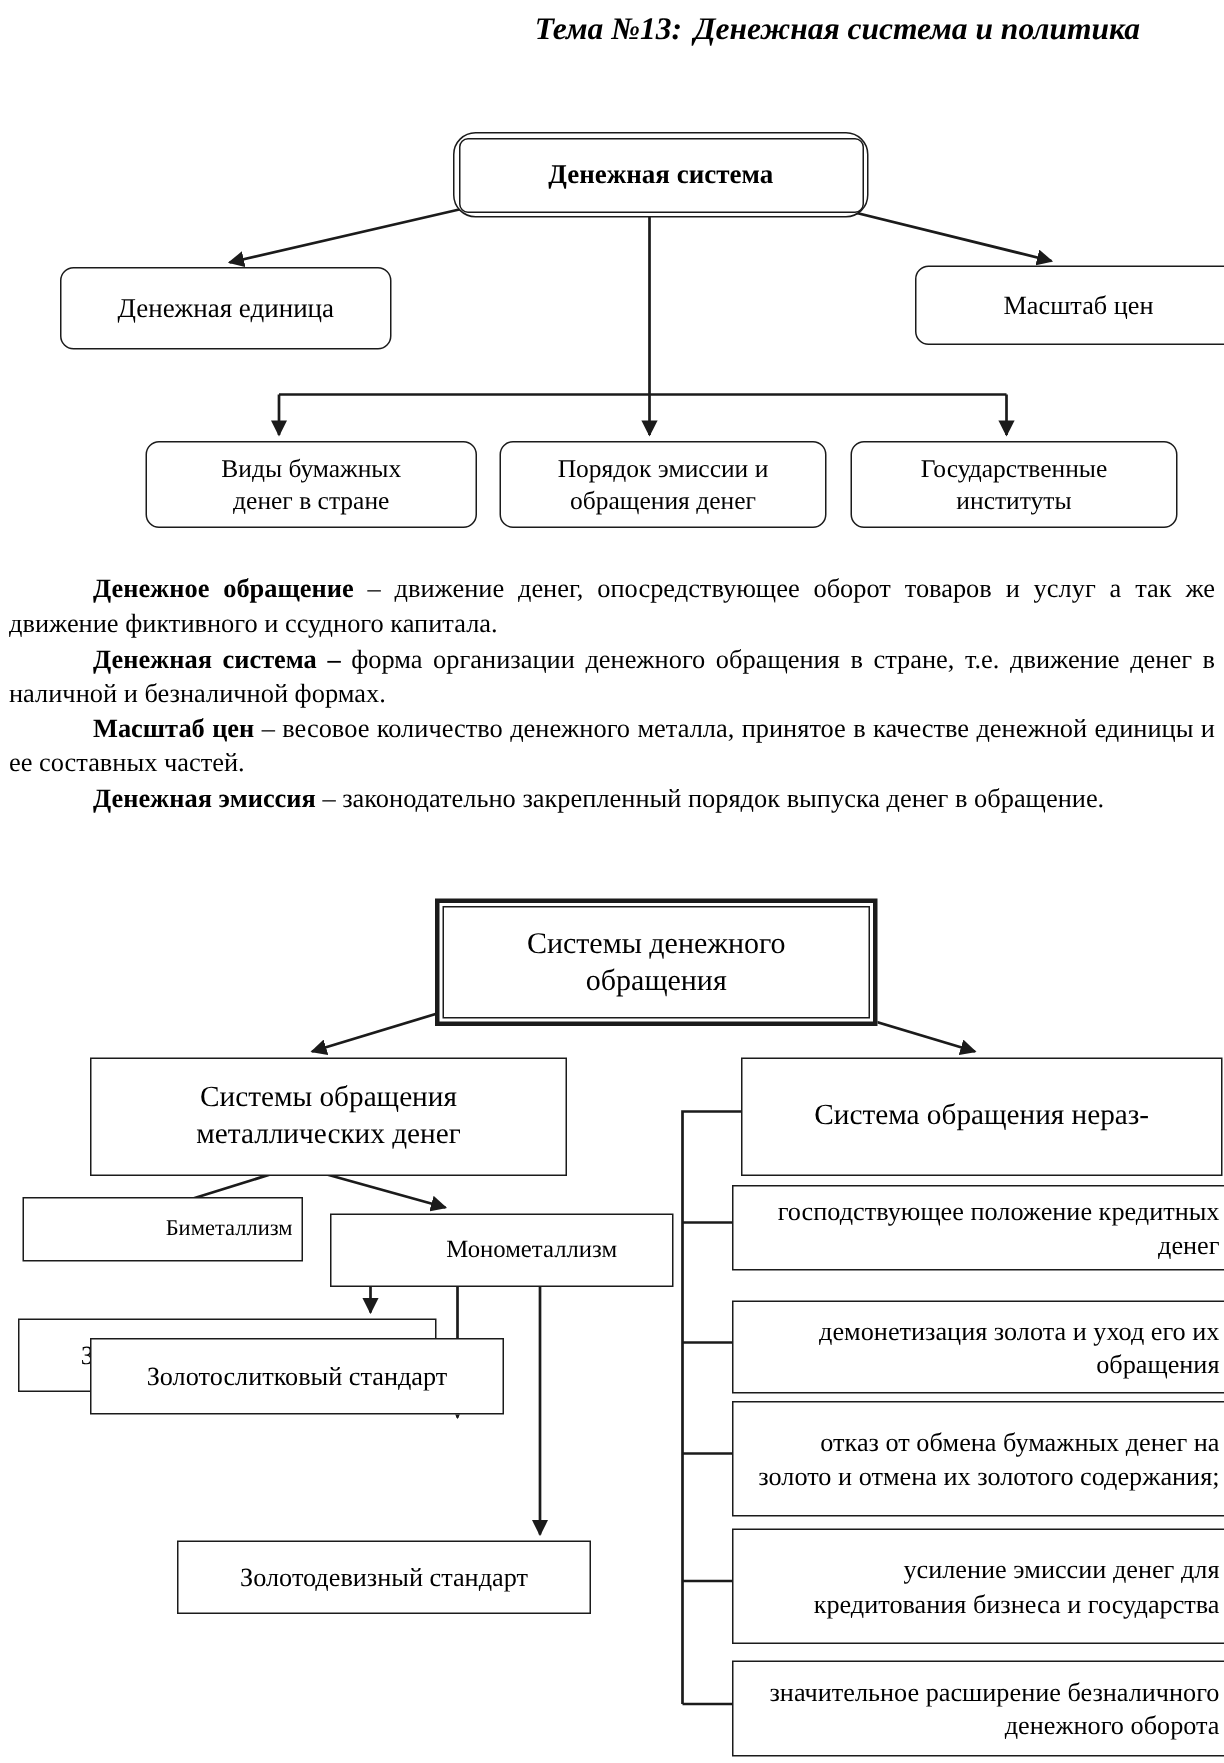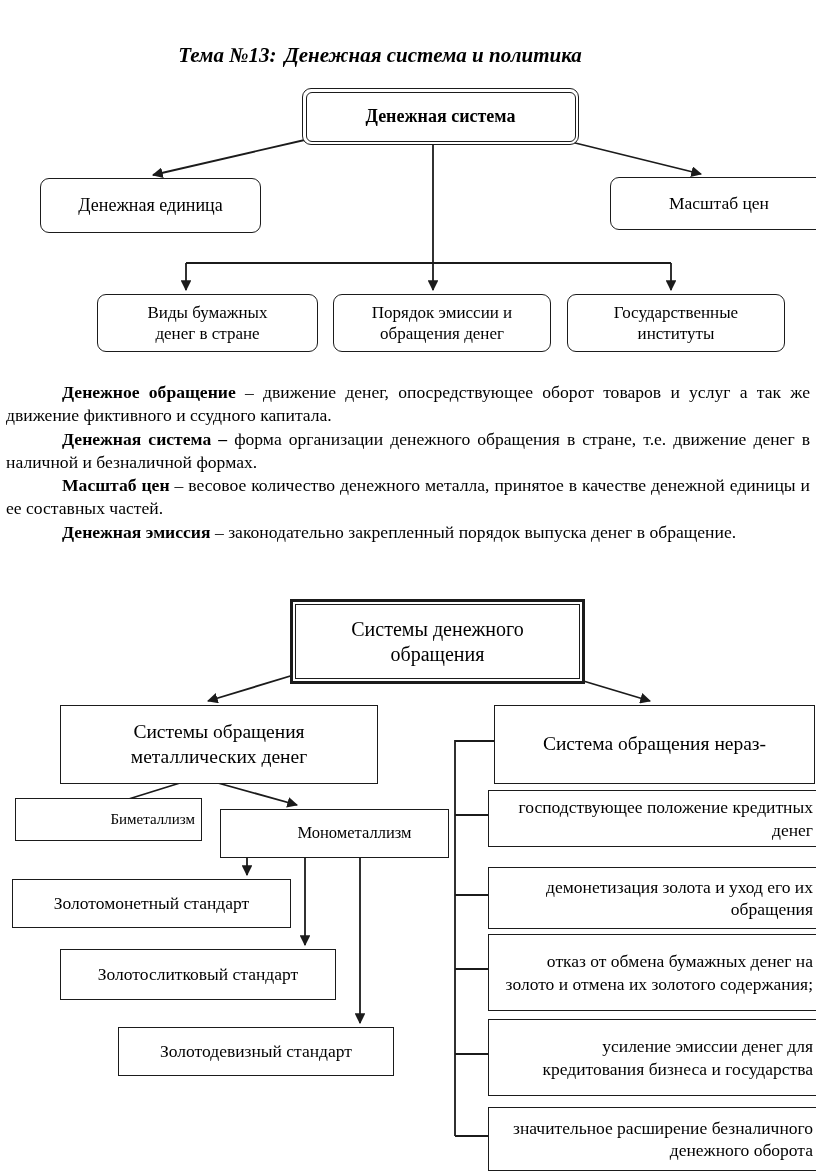--- a/index.html
+++ b/index.html
@@ -5,24 +5,24 @@
   html,body{margin:0;padding:0;background:#ffffff;}
   body{font-family:"Liberation Serif","DejaVu Serif",serif;color:#000;}
   .page{position:relative;width:816px;height:1175px;background:#fff;overflow:hidden;margin:0 auto;}
   .connectors{position:absolute;left:0;top:0;z-index:1;}
   .box{position:absolute;background:#fff;border:1.6px solid #1b1b1b;display:flex;align-items:center;justify-content:center;text-align:center;z-index:2;line-height:1.24;padding:2px 6px;}
   .box .txt{position:relative;z-index:1;display:block;}
   .rounded{border-radius:9px;}
   .dbl::before{content:"";position:absolute;inset:2.5px;border:1px solid #1b1b1b;border-radius:6px;pointer-events:none;}
   .thick{border-width:3.5px;text-align:center;}
   .thick::before{content:"";position:absolute;inset:2px;border:1px solid #1b1b1b;pointer-events:none;}
-  .title{position:absolute;left:0;top:7px;width:760px;text-align:center;font-size:21px;font-weight:bold;font-style:italic;z-index:2;margin-top:36px;}
+  .title{position:absolute;left:0;top:7px;width:760px;text-align:right;font-size:21px;font-weight:bold;font-style:italic;z-index:2;}
   .title .sp{margin-right:8px;}
 
-  .b-d1root{left:302px;top:88px;width:263px;height:51px;font-weight:bold;font-size:18px;}
+  .b-d1root{left:302px;top:88px;width:263px;height:51px;font-weight:bold;font-size:18px;border-radius:15px;}
   .b-d1left{left:40px;top:178px;width:207px;height:49px;font-size:18px;}
   .b-d1right{left:610px;top:177px;width:204px;height:47px;font-size:17.5px;}
   .b-d1c1{left:97px;top:294px;width:207px;height:52px;font-size:17px;}
   .b-d1c1 .txt{max-width:140px;}
   .b-d1c2{left:333px;top:294px;width:204px;height:52px;font-size:17px;}
   .b-d1c2 .txt{max-width:168px;}
   .b-d1c3{left:567px;top:294px;width:204px;height:52px;font-size:17px;}
   .b-d1c3 .txt{max-width:160px;}
 
   .defs{position:absolute;left:6px;top:381px;width:804px;z-index:2;font-size:17.6px;line-height:23.3px;text-align:justify;}
@@ -30,21 +30,21 @@
 
   .b-d2root{left:290px;top:599px;width:277px;height:75px;font-size:20px;}
   .b-d2root .txt{max-width:235px;}
   .b-d2left{left:60px;top:705px;width:304px;height:73px;font-size:19.5px;}
   .b-d2left .txt{max-width:262px;}
   .b-d2right{left:494px;top:705px;width:307px;height:73px;font-size:19.5px;}
   .bl{display:block;}
   .b-bimet{left:15px;top:798px;width:173px;height:37px;font-size:15px;justify-content:flex-end;}
   .b-monomet{left:220px;top:809px;width:175px;height:43px;font-size:16.5px;padding-left:46px;}
   .b-std1{left:12px;top:879px;width:265px;height:43px;font-size:17.5px;}
-  .b-std2{left:60px;top:949px;width:262px;height:45px;font-size:17.5px;align-items:center;}
+  .b-std2{left:60px;top:892px;width:262px;height:45px;font-size:17.5px;align-items:center;}
   .b-std3{left:118px;top:1027px;width:262px;height:43px;font-size:17.5px;}
 
   .b-item{left:488px;width:313px;justify-content:flex-start;text-align:left;padding:2px 8px 2px 11px;font-size:17.5px;overflow:hidden;line-height:1.28;}
   .b-item .txt{text-align:right;}
   .b-item1{top:790px;height:51px;}
   .b-item2{top:867px;height:56px;}
   .b-item3{top:934px;height:71px;}
   .b-item4{top:1019px;height:71px;}
   .b-item5{top:1107px;height:58px;}
 </style>

